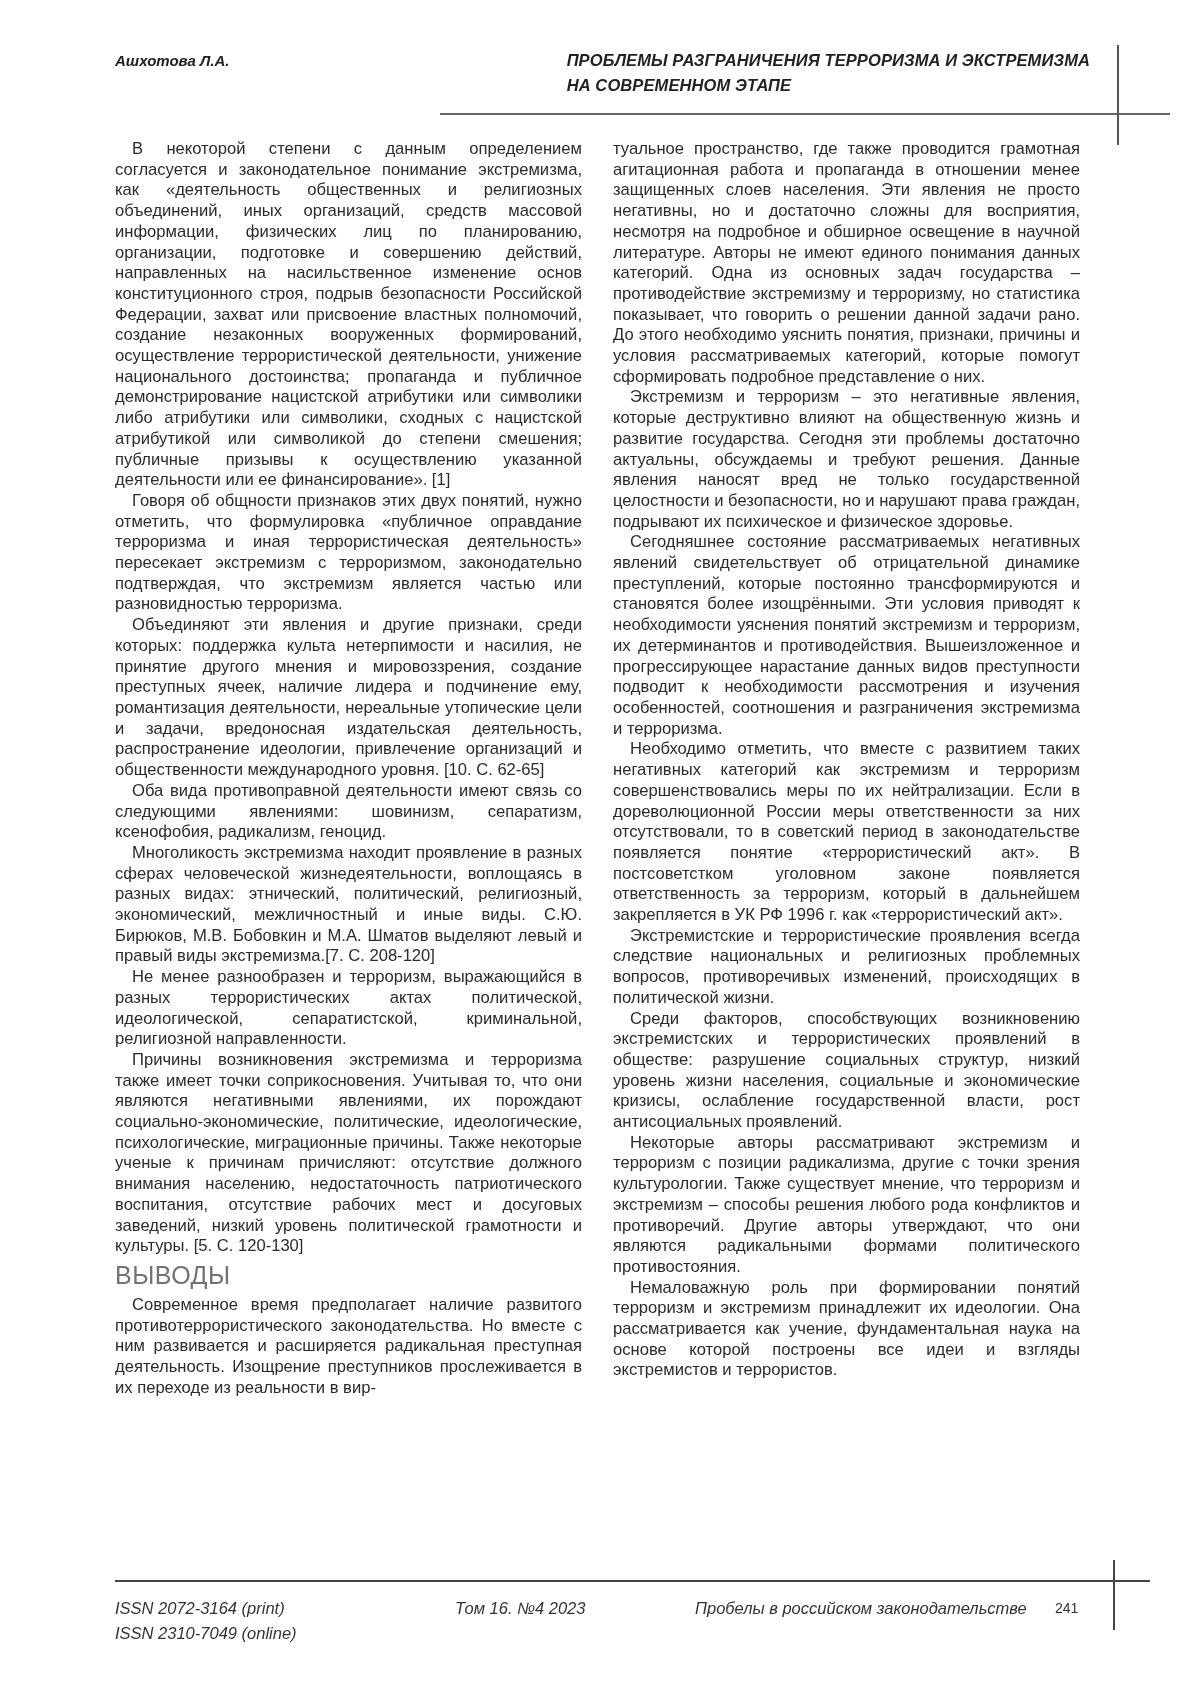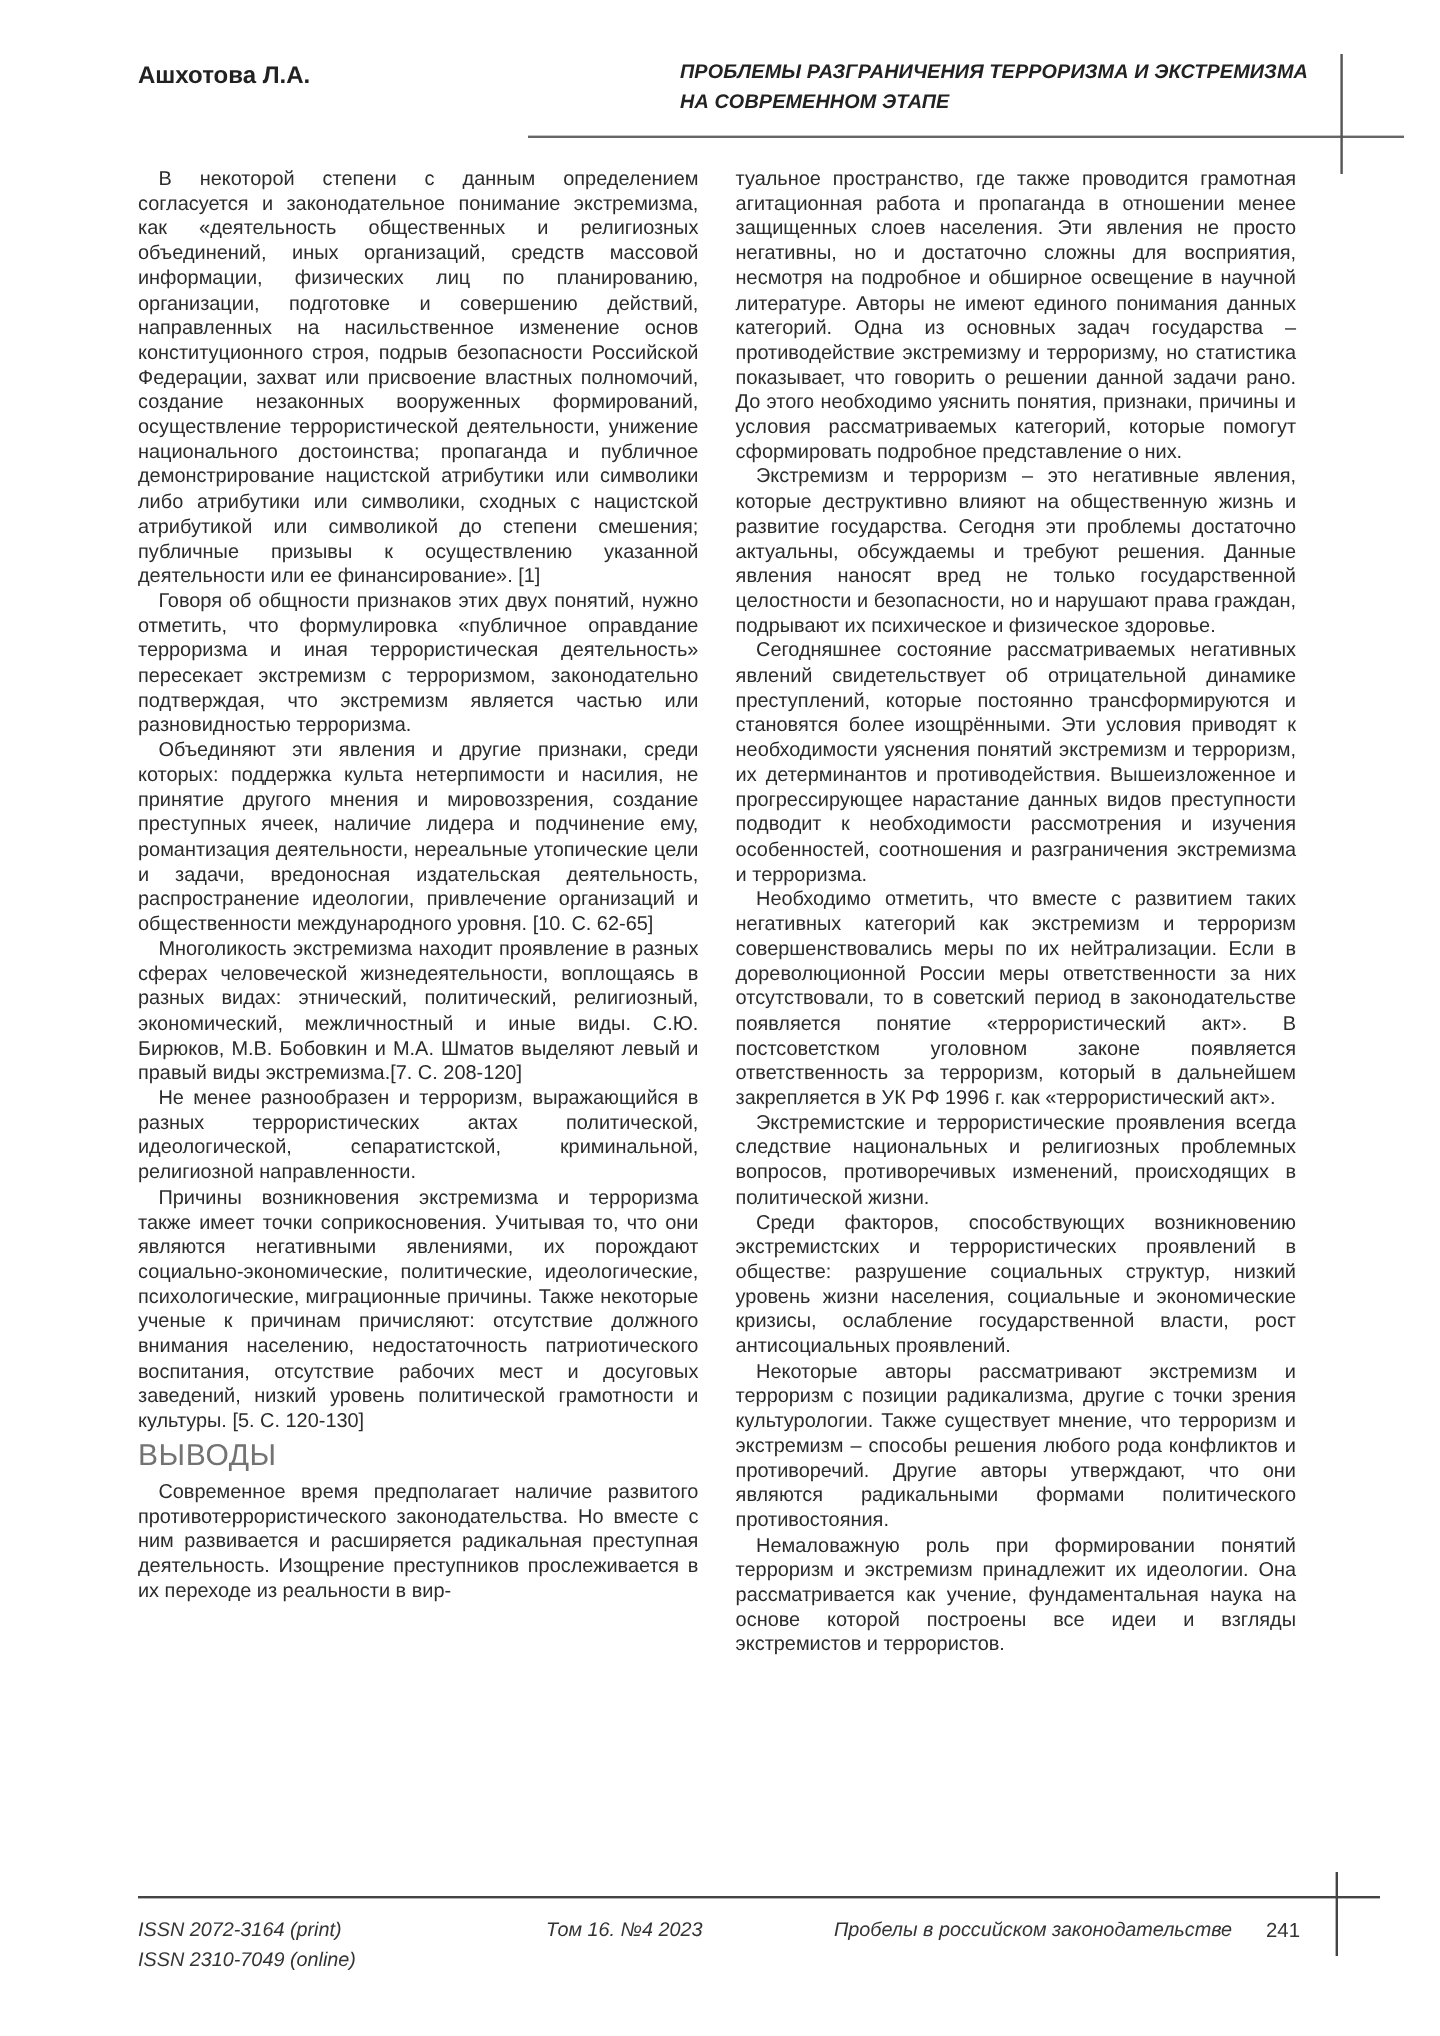--- a/index.html
+++ b/index.html
@@ -1,52 +1,53 @@
 <!DOCTYPE html>
 <html><head>
 <meta charset="utf-8">
 <style>
   html, body { margin: 0; padding: 0; background: #ffffff; }
   body { width: 1200px; height: 1697px; position: relative; overflow: hidden;
          font-family: "Liberation Sans", "DejaVu Sans", sans-serif; color: #2b2b2b; }
-  .hdr-author { position: absolute; left: 115px; top: 52px; font-size: 20px; font-weight: bold; color: #222; }
+  .hdr-author { position: absolute; left: 115px; top: 52px; font-size: 15px; font-weight: bold; font-style: italic; color: #222; }
   .hdr-title { position: absolute; right: 110px; top: 48px; text-align: left; font-size: 16.5px; font-weight: bold; font-style: italic; line-height: 25px; color: #222; letter-spacing: 0.1px; }
   .hdr-rule { position: absolute; left: 440px; top: 113px; width: 730px; height: 2px; background: #666; }
   .hdr-vline { position: absolute; left: 1117px; top: 45px; width: 1.5px; height: 100px; background: #555; }
 
   .col { position: absolute; top: 139px; width: 467px; font-size: 16.6px; line-height: 20.7px; text-align: justify; hyphens: manual; }
   .col.left { left: 115px; }
   .col.right { left: 613px; }
   .col p { margin: 0; text-indent: 17px; }
   .col p.cont { text-indent: 0; }
   .col h2 { margin: 6px 0 8px 0; font-size: 25px; font-weight: normal; letter-spacing: 0.5px; line-height: 24px; color: #737373; }
 
   .ftr-rule { position: absolute; left: 115px; top: 1580px; width: 1035px; height: 1.5px; background: #444; }
   .ftr-vline { position: absolute; left: 1113px; top: 1560px; width: 1.5px; height: 70px; background: #444; }
   .ftr { position: absolute; top: 1596px; font-size: 16.5px; font-style: italic; color: #333; line-height: 25px; }
   .ftr.issn { left: 115px; }
   .ftr.vol { left: 455px; }
   .ftr.journal { left: 695px; }
-  .ftr.page { left: 1055px; font-style: normal; font-size: 17px; }
+  .ftr.page { left: 1055px; font-style: normal; font-size: 14px; }
 </style>
 </head>
 <body>
 
 <div class="hdr-author">Ашхотова Л.А.</div>
 <div class="hdr-title">
   <div>ПРОБЛЕМЫ РАЗГРАНИЧЕНИЯ ТЕРРОРИЗМА И ЭКСТРЕМИЗМА</div>
   <div>НА СОВРЕМЕННОМ ЭТАПЕ</div>
 </div>
 <div class="hdr-rule"></div>
 <div class="hdr-vline"></div>
 
 <div class="col left">
   <p>В некоторой степени с данным определением согласуется и законодательное понимание экстремизма, как «деятельность общественных и религиозных объединений, иных организаций, средств массовой информации, физических лиц по планированию, организации, подготовке и совершению действий, направленных на насильственное изменение основ конституционного строя, подрыв безопасности Российской Федерации, захват или присвоение властных полномочий, создание незаконных вооруженных формирований, осуществление террористической деятельности, унижение национального достоинства; пропаганда и публичное демонстрирование нацистской атрибутики или символики либо атрибутики или символики, сходных с нацистской атрибутикой или символикой до степени смешения; публичные призывы к осуществлению указанной деятельности или ее финансирование». [1]</p>
   <p>Говоря об общности признаков этих двух понятий, нужно отметить, что формулировка «публичное оправдание терроризма и иная террористическая деятельность» пересекает экстремизм с терроризмом, законодательно подтверждая, что экстремизм является частью или разновидностью терроризма.</p>
   <p>Объединяют эти явления и другие признаки, среди которых: поддержка культа нетерпимости и насилия, не принятие другого мнения и мировоззрения, создание преступных ячеек, наличие лидера и подчинение ему, романтизация деятельности, нереальные утопические цели и задачи, вредоносная издательская деятельность, распространение идеологии, привлечение организаций и общественности международного уровня. [10. С. 62-65]</p>
+  <p>Оба вида противоправной деятельности имеют связь со следующими явлениями: шовинизм, сепаратизм, ксенофобия, радикализм, геноцид.</p>
   <p>Многоликость экстремизма находит проявление в разных сферах человеческой жизнедеятельности, воплощаясь в разных видах: этнический, политический, религиозный, экономический, межличностный и иные виды. С.Ю. Бирюков, М.В. Бобовкин и М.А. Шматов выделяют левый и правый виды экстремизма.[7. С. 208-120]</p>
   <p>Не менее разнообразен и терроризм, выражающийся в разных террористических актах политической, идеологической, сепаратистской, криминальной, религиозной направленности.</p>
   <p>Причины возникновения экстремизма и терроризма также имеет точки соприкосновения. Учитывая то, что они являются негативными явлениями, их порождают социально-экономические, политические, идеологические, психологические, миграционные причины. Также некоторые ученые к причинам причисляют: отсутствие должного внимания населению, недостаточность патриотического воспитания, отсутствие рабочих мест и досуговых заведений, низкий уровень политической грамотности и культуры. [5. С. 120-130]</p>
   <h2>ВЫВОДЫ</h2>
   <p>Современное время предполагает наличие развитого противотеррористического законодательства. Но вместе с ним развивается и расширяется радикальная преступная деятельность. Изощрение преступников прослеживается в их переходе из реальности в вир-</p>
 </div>
 
 <div class="col right">
   <p class="cont">туальное пространство, где также проводится грамотная агитационная работа и пропаганда в отношении менее защищенных слоев населения. Эти явления не просто негативны, но и достаточно сложны для восприятия, несмотря на подробное и обширное освещение в научной литературе. Авторы не имеют единого понимания данных категорий. Одна из основных задач государства – противодействие экстремизму и терроризму, но статистика показывает, что говорить о решении данной задачи рано. До этого необходимо уяснить понятия, признаки, причины и условия рассматриваемых категорий, которые помогут сформировать подробное представление о них.</p>
   <p>Экстремизм и терроризм – это негативные явления, которые деструктивно влияют на общественную жизнь и развитие государства. Сегодня эти проблемы достаточно актуальны, обсуждаемы и требуют решения. Данные явления наносят вред не только государственной целостности и безопасности, но и нарушают права граждан, подрывают их психическое и физическое здоровье.</p>

